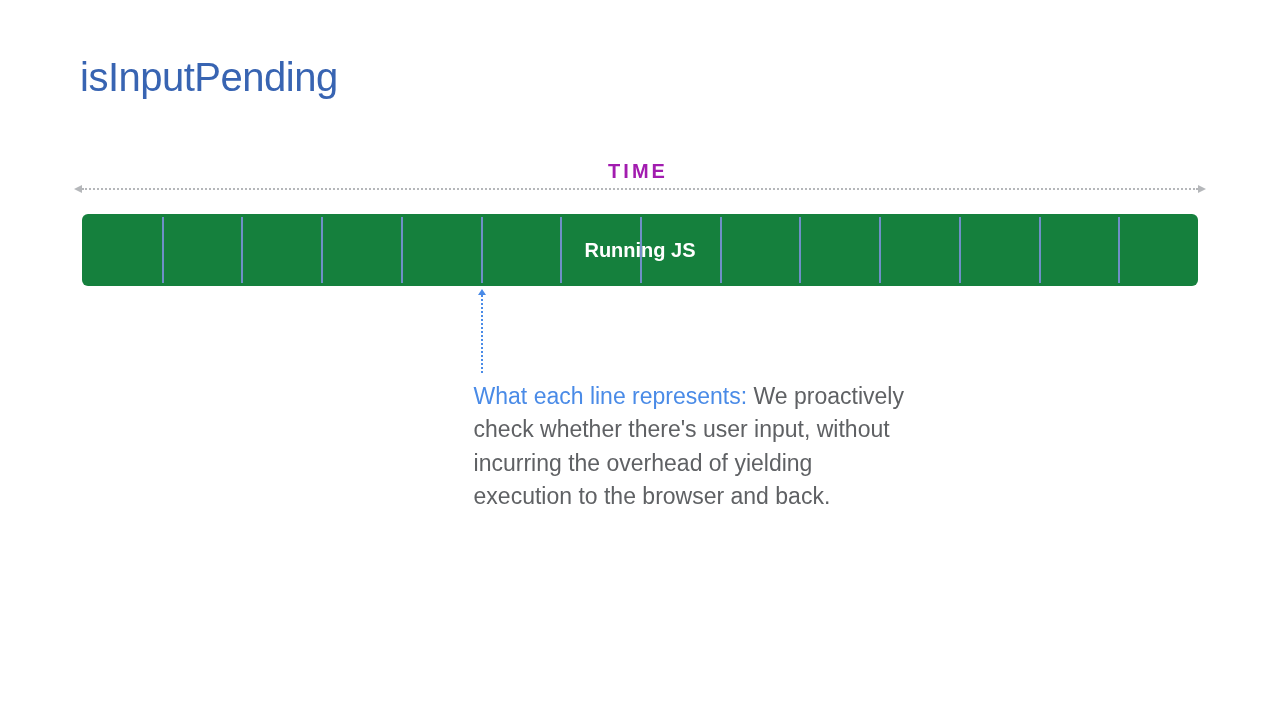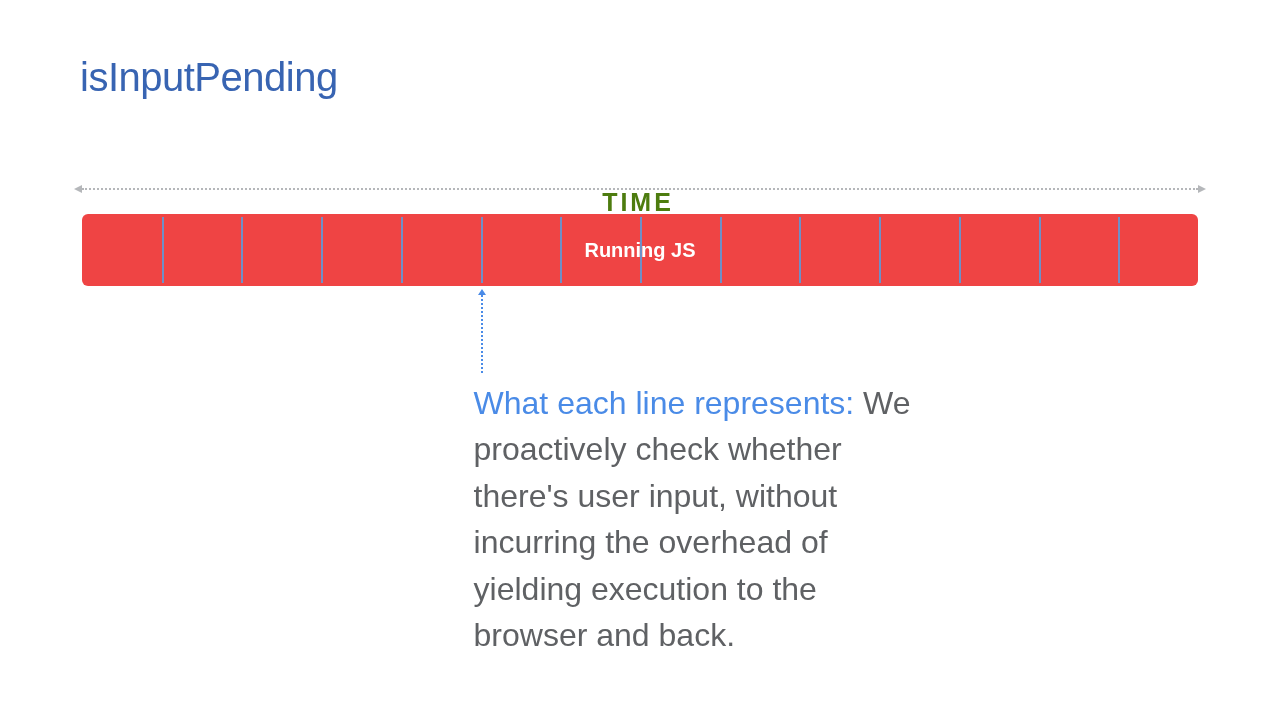--- a/index.html
+++ b/index.html
@@ -22,25 +22,24 @@
       font-size: 40px;
       font-weight: 400;
       color: #3864b2;
       letter-spacing: -0.5px;
     }
     .time-label {
       position: absolute;
       left: 50%;
       transform: translateX(-50%);
       top: 160px;
-      font-size: 25px;
+      font-size: 20px;
       font-weight: 700;
       letter-spacing: 3px;
-      color: #4d7c0f;
-      margin-top: 28px;
+      color: #a21caf;
     }
     .timeline-arrow {
       position: absolute;
       left: 82px;
       right: 78px;
       top: 188px;
       height: 0;
       border-top: 2px dotted #b5b7ba;
     }
     .timeline-arrow::before,
@@ -60,21 +59,21 @@
     .timeline-arrow::after {
       right: -8px;
       border-left: 8px solid #b5b7ba;
     }
     .bar-container {
       position: absolute;
       left: 82px;
       right: 78px;
       top: 214px;
       height: 72px;
-      background: #ef4444;
+      background: #15803d;
       border-radius: 6px;
       display: flex;
       align-items: center;
       justify-content: center;
     }
     .bar-container .segment-line {
       position: absolute;
       top: 3px;
       bottom: 3px;
       width: 2px;
@@ -103,21 +102,21 @@
       height: 0;
       border-left: 4px solid transparent;
       border-right: 4px solid transparent;
       border-bottom: 6px solid #4a8be7;
     }
     .annotation {
       position: absolute;
       left: 474px;
       top: 380px;
       width: 440px;
-      font-size: 32px;
+      font-size: 23px;
       line-height: 1.45;
       color: #5f6164;
     }
     .annotation-heading {
       color: #4a8be7;
     }
   </style>
 </head>
 <body>
 

